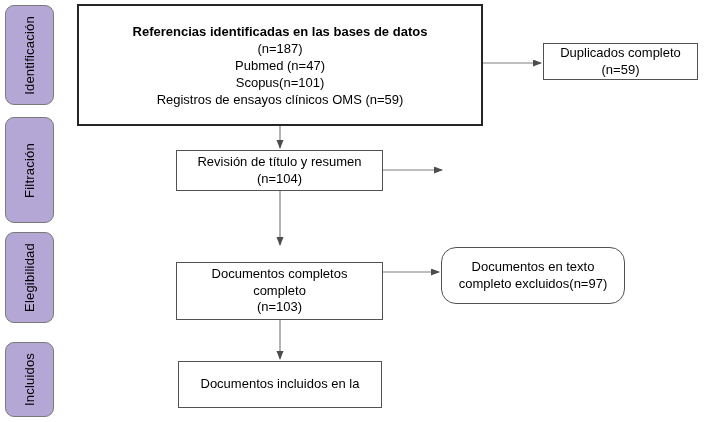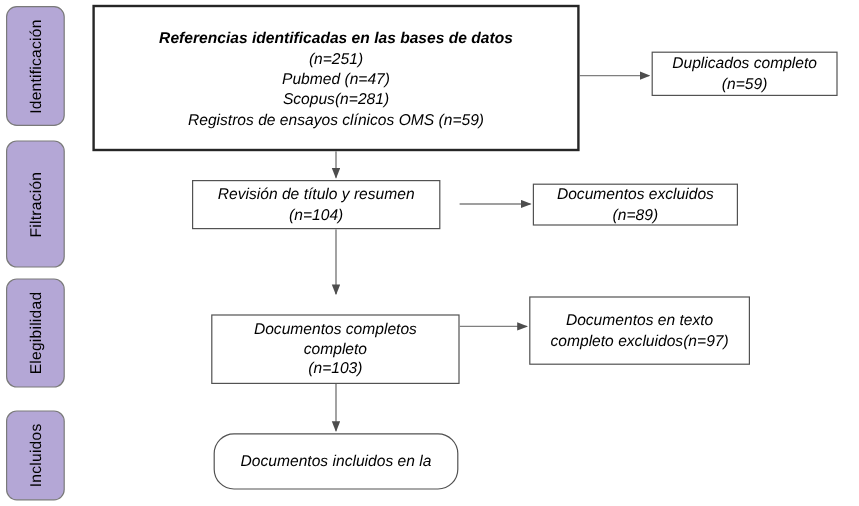--- a/index.html
+++ b/index.html
@@ -29,21 +29,21 @@
     letter-spacing:.2px;
   }
   .fbox{
     position:absolute;
     background:var(--box-fill,#ffffff);
     border:1.5px solid var(--box-border,#525252);
     box-sizing:border-box;
     display:flex;flex-direction:column;
     align-items:center;justify-content:center;
     text-align:center;
-    font-size:13px;line-height:16.5px;font-style:italic;
+    font-size:13px;line-height:16.5px;
   }
   .fbox.primary{border:2px solid var(--primary-box-border,#262626);line-height:17px;}
   .fbox .bold{font-weight:bold;}
   .line{white-space:nowrap;}
 </style>
 </head>
 <body>
 
 <div class="canvas">
 
@@ -69,49 +69,45 @@
   </div>
   <div class="stage" style="top:232px;height:91px;">
     <span class="stage-label">Elegibilidad</span>
   </div>
   <div class="stage" style="top:342px;height:75px;">
     <span class="stage-label">Incluidos</span>
   </div>
 
   <div class="fbox primary" style="left:77px;top:4px;width:406px;height:122px;">
     <div class="line bold">Referencias identificadas en las bases de datos</div>
-    <div class="line">(n=251)</div>
+    <div class="line">(n=187)</div>
     <div class="line">Pubmed (n=47)</div>
-    <div class="line">Scopus(n=281)</div>
+    <div class="line">Scopus(n=101)</div>
     <div class="line">Registros de ensayos clínicos OMS (n=59)</div>
   </div>
 
   <div class="fbox" style="left:543px;top:43px;width:155px;height:37px;">
     <div class="line">Duplicados completo</div>
     <div class="line">(n=59)</div>
   </div>
 
-  <div class="fbox" style="left:160px;top:150px;width:207px;height:41px;">
+  <div class="fbox" style="left:176px;top:150px;width:207px;height:41px;">
     <div class="line">Revisión de título y resumen</div>
     <div class="line">(n=104)</div>
   </div>
 
-  <div class="fbox" style="left:444px;top:153px;width:171px;height:35px;">
-    <div class="line">Documentos excluidos</div>
-    <div class="line">(n=89)</div>
-  </div>
 
   <div class="fbox" style="left:176px;top:262px;width:207px;height:58px;">
     <div class="line">Documentos completos</div>
     <div class="line">completo</div>
     <div class="line">(n=103)</div>
   </div>
 
-  <div class="fbox" style="left:441px;top:247px;width:184px;height:57px;">
+  <div class="fbox" style="left:441px;top:247px;width:184px;height:57px;border-radius:15px;">
     <div class="line">Documentos en texto</div>
     <div class="line">completo excluidos(n=97)</div>
   </div>
 
-  <div class="fbox" style="left:178px;top:361px;width:204px;height:47px;border-radius:17px;">
+  <div class="fbox" style="left:178px;top:361px;width:204px;height:47px;">
     <div class="line">Documentos incluidos en la</div>
   </div>
 
 </div>
 
 </body></html>

